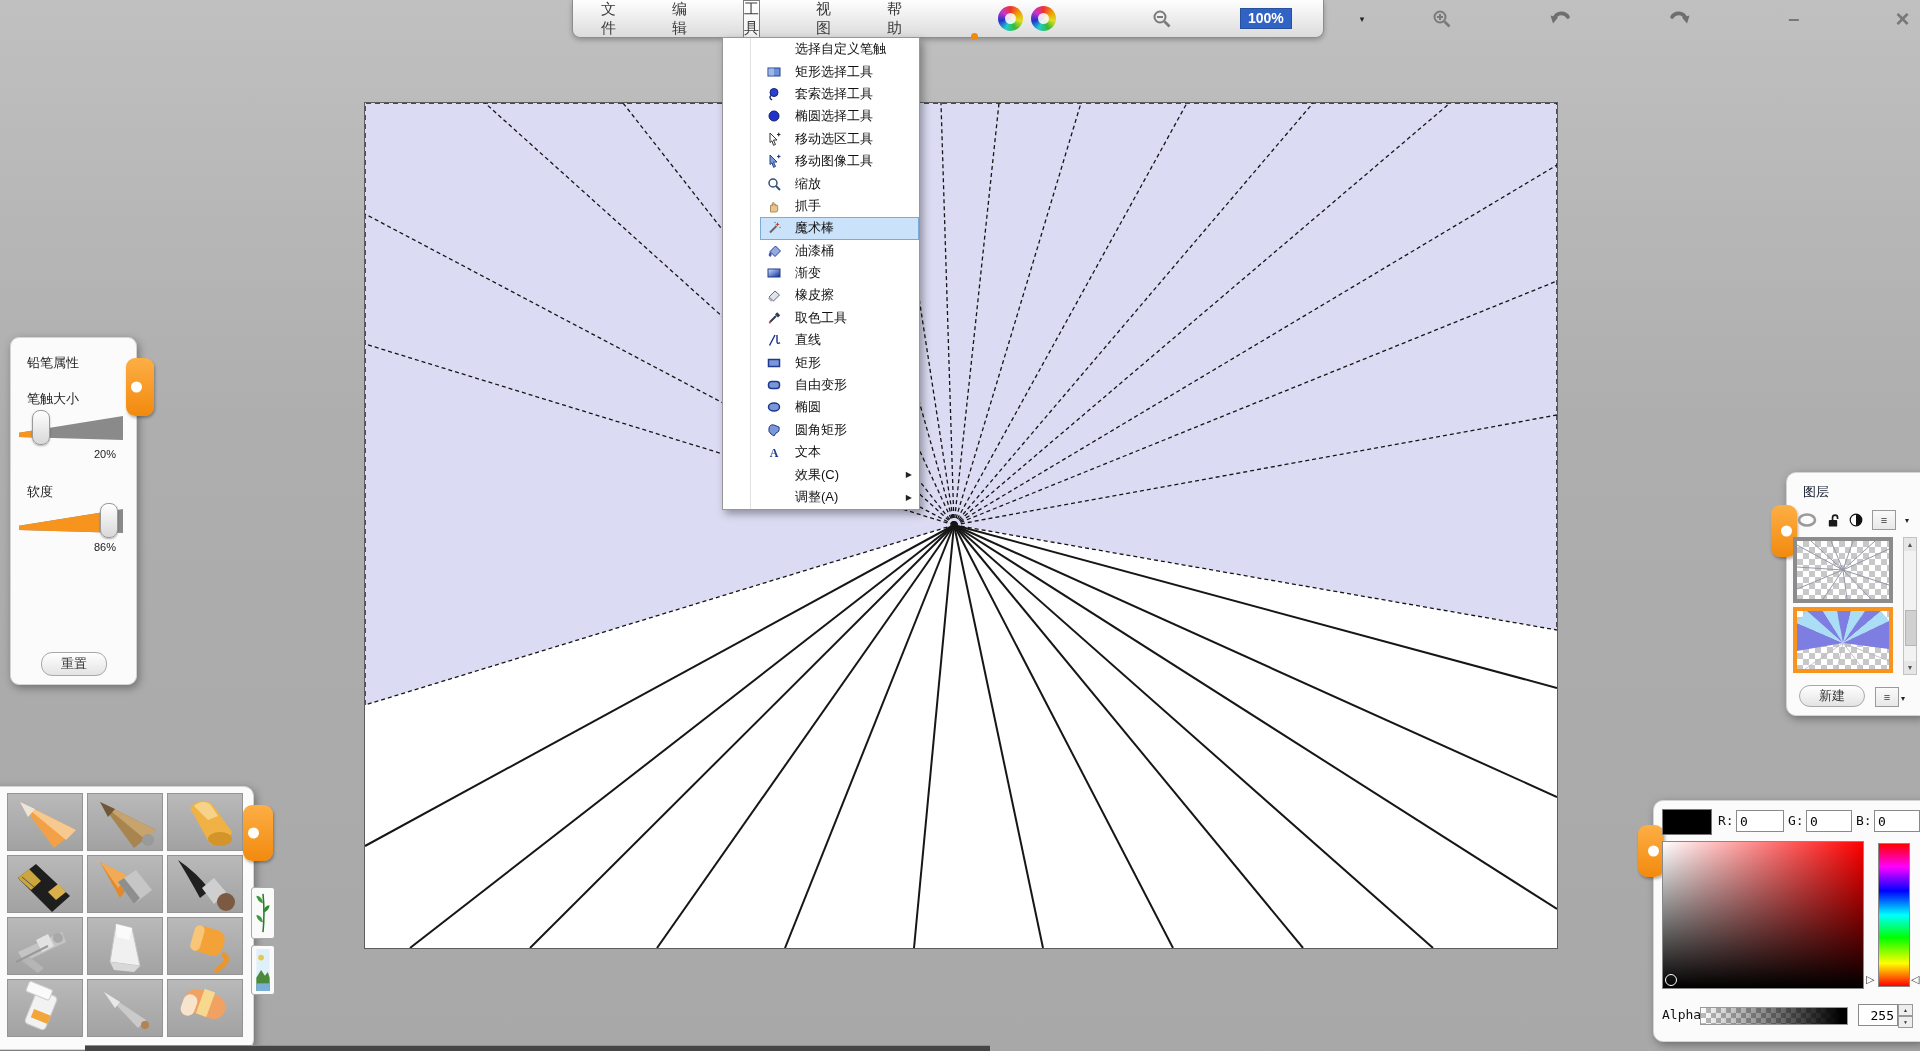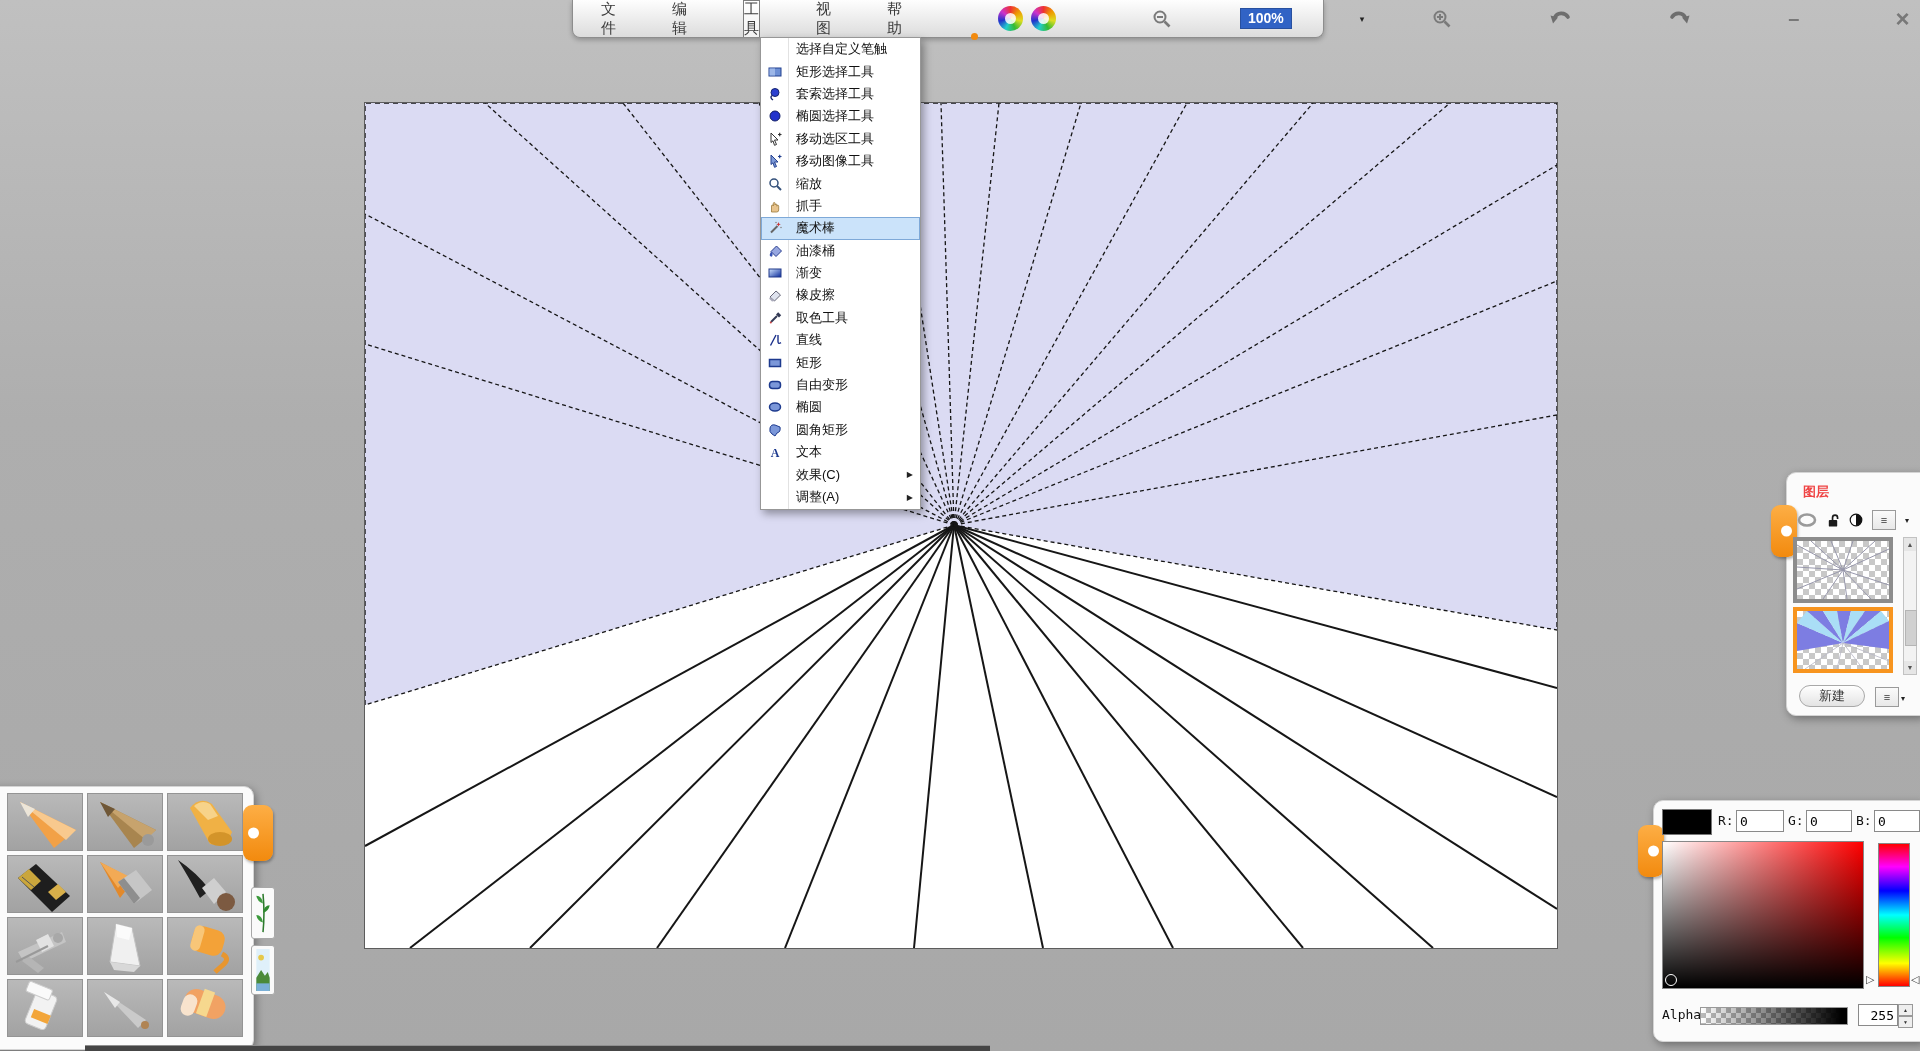--- a/index.html
+++ b/index.html
@@ -32,22 +32,22 @@
   #zoomval{background:#3163c5;color:#fff;font-size:14px;font-weight:bold;
     padding:1px 7px 2px;border:1px solid #28509f;}
   .glyphbtn{font-weight:bold;color:#787878;}
   .logo{width:25px;height:25px;border-radius:50%;
     background:conic-gradient(#e33,#e90,#dd2,#3b3,#2cc,#23c,#c3c,#e33);position:relative;}
   .logo::after{content:"";position:absolute;left:7px;top:7px;width:11px;height:11px;
     border-radius:50%;background:rgba(255,255,255,.85);}
   #logodot{position:absolute;width:7px;height:7px;border-radius:50%;background:#f28a0e;
     left:13px;bottom:-3px;}
   
-  #toolsmenu{position:absolute;left:760px;top:37px;width:159px;height:471px;background:#fff;
-    border:1px solid #979797;box-shadow:3px 4px 8px rgba(0,0,0,.35);z-index:30;}
+  #toolsmenu{position:absolute;left:722px;top:37px;width:159px;height:471px;background:#fff;
+    border:1px solid #979797;box-shadow:3px 4px 8px rgba(0,0,0,.35);z-index:30;padding-left:37px;}
   #toolsmenu::before{content:"";position:absolute;left:27px;top:0;bottom:0;width:1px;background:#e2e2e2;}
   .mrow{height:22.4px;display:flex;align-items:center;position:relative;}
   .mrow.hl{background:#cbe3fa;outline:1px solid #7ea9d8;outline-offset:-1px;}
   .mic{width:27px;display:flex;align-items:center;justify-content:center;flex:none;}
   .mic svg{width:14px;height:14px;}
   .mlb{font-size:13px;color:#111;margin-left:8px;white-space:nowrap;}
   .msub{position:absolute;right:7px;font-size:8px;color:#222;}
   
   #canvas{position:absolute;left:364px;top:102px;width:1192px;height:845px;background:#fff;
     border:1px solid #5c5c5c;}
@@ -70,21 +70,21 @@
   
   #brushes{left:-10px;top:786px;width:262px;height:262px;border-radius:0 10px 10px 0;padding:0;}
   #brushgrid{position:absolute;left:16px;top:6px;display:grid;grid-template-columns:repeat(3,76px);
     grid-auto-rows:58px;gap:4px;}
   .bcell{background:linear-gradient(#b9b9b9,#a2a2a2);border:1px solid #949494;overflow:hidden;}
   .bcell svg{width:76px;height:58px;display:block;}
   .sidebtn{position:absolute;background:#fafafa;border:1px solid #a8a8a8;border-radius:3px;
     display:flex;align-items:center;justify-content:center;}
   
   #layers{left:1786px;top:472px;width:134px;height:242px;border-radius:10px 0 0 10px;}
-  .ptitle{position:absolute;left:16px;top:10px;font-size:13px;color:#ef4444;font-weight:bold;}
+  .ptitle{position:absolute;left:16px;top:10px;font-size:13px;color:#0f172a;}
   .lt-iconrow{position:absolute;left:10px;top:36px;height:22px;display:flex;align-items:center;gap:9px;}
   .minibtn{width:22px;height:18px;background:linear-gradient(#fafafa,#e8e8e8);border:1px solid #9a9a9a;
     display:flex;align-items:center;justify-content:center;font-size:11px;font-weight:bold;color:#333;}
   .caret{font-size:8px;color:#222;}
   .thumb{position:absolute;left:6px;width:100px;height:66px;box-sizing:border-box;}
   .scroll{position:absolute;right:4px;top:64px;width:14px;height:138px;background:#f2f2f2;
     border:1px solid #c2c2c2;box-sizing:border-box;}
   .scrbtn{position:absolute;left:0;width:100%;height:13px;display:flex;align-items:center;
     justify-content:center;font-size:7px;color:#555;background:#e6e6e6;}
   .scrthumb{position:absolute;left:1px;width:10px;height:34px;background:#d0d0d0;border:1px solid #b5b5b5;}
@@ -390,20 +390,43 @@
         <line x1="589" y1="422" x2="948" y2="0" class="ray dashed"></line>
         <line x1="589" y1="422" x2="1085" y2="0" class="ray dashed"></line>
         <line x1="589" y1="422" x2="1192" y2="62" class="ray dashed"></line>
         <line x1="589" y1="422" x2="1192" y2="178" class="ray dashed"></line>
         <line x1="589" y1="422" x2="1192" y2="312" class="ray dashed"></line>
         <line x1="589" y1="422" x2="1192" y2="527" class="ray dashed"></line>
         <path d="M0,602 L0,0 L1192,0 L1192,527" class="ants"></path>
       </svg>
   </div>
 
+  <div id="pencil" class="panel">
+    <div class="otab dotleft" style="right:-18px;top:20px;width:28px;height:58px;"></div>
+    <div class="plabel" style="top:16px">铅笔属性</div>
+    <div class="plabel" style="top:52px">笔触大小</div>
+    <div class="slider" style="top:72px">
+      <div class="wedge"></div>
+      <div class="fillwrap" style="width: 20%;">
+          <div class="wedgefill"></div>
+        </div>
+      <div class="shandle" style="left: calc(20% - 8px);"></div>
+    </div>
+    <div class="pvalue" style="top:110px">20%</div>
+    <div class="plabel" style="top:145px">软度</div>
+    <div class="slider" style="top:165px">
+      <div class="wedge"></div>
+      <div class="fillwrap" style="width: 86%;">
+          <div class="wedgefill"></div>
+        </div>
+      <div class="shandle" style="left: calc(86% - 8px);"></div>
+    </div>
+    <div class="pvalue" style="top:203px">86%</div>
+    <div class="pill" style="position:absolute;left:30px;top:314px;width:64px;height:22px">重置</div>
+  </div>
 
   <div id="brushes" class="panel">
     <div class="otab dotleft" style="right:-20px;top:18px;width:30px;height:56px;"></div>
     <div id="brushgrid">
         <div class="bcell">
           <svg viewBox="0 0 76 58">
             <polygon points="12,8 68,36 46,54" fill="#f2a147"></polygon>
             <polygon points="12,8 68,36 58,46" fill="#f8c98e"></polygon>
             <polygon points="12,8 27,15 20,23" fill="#ece5d8"></polygon>
           </svg>

